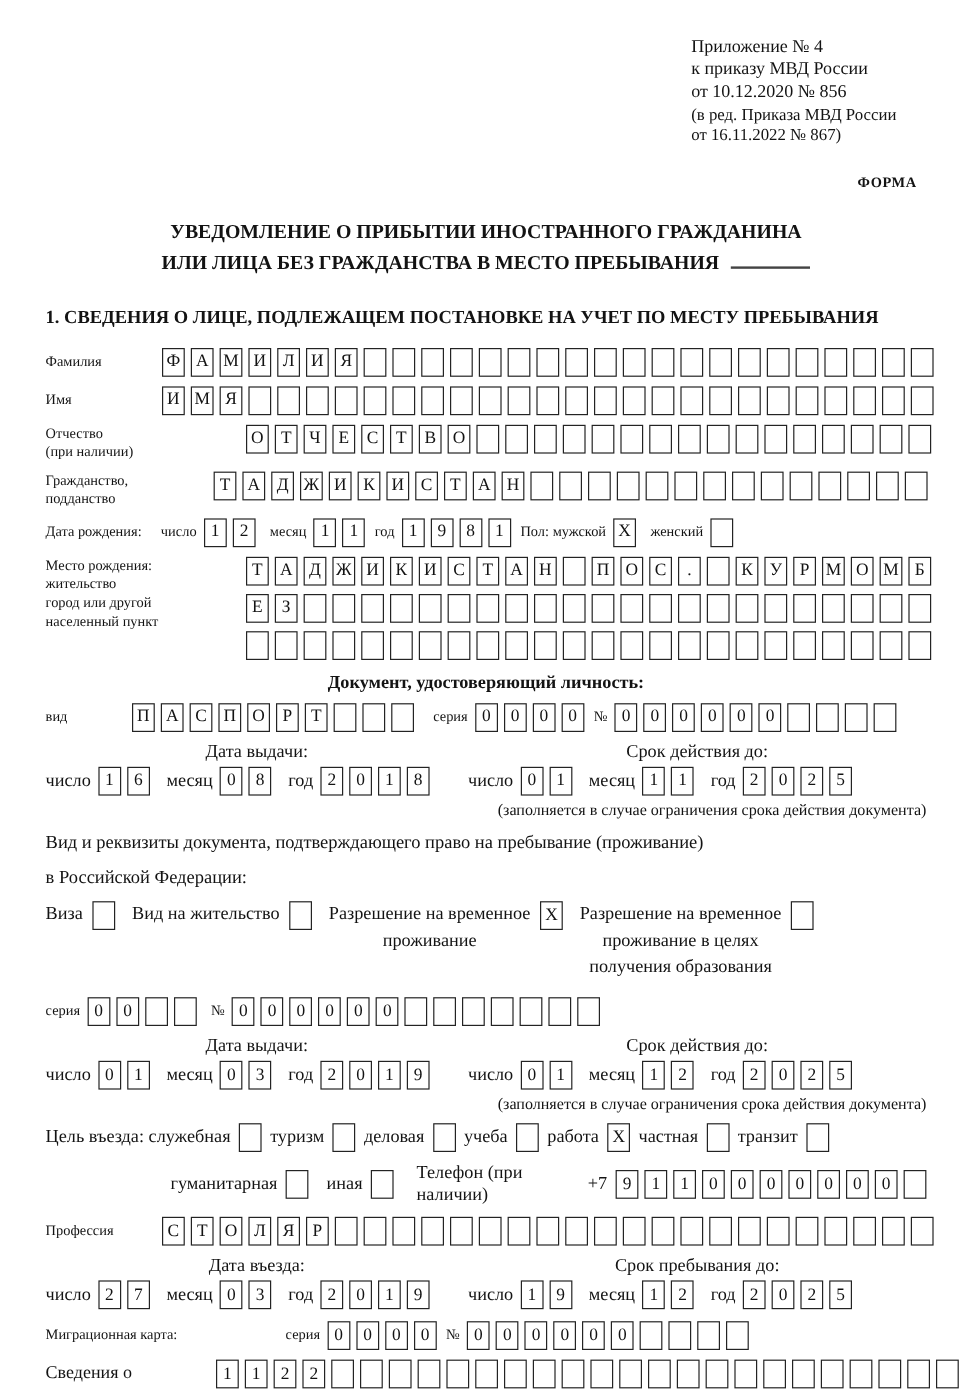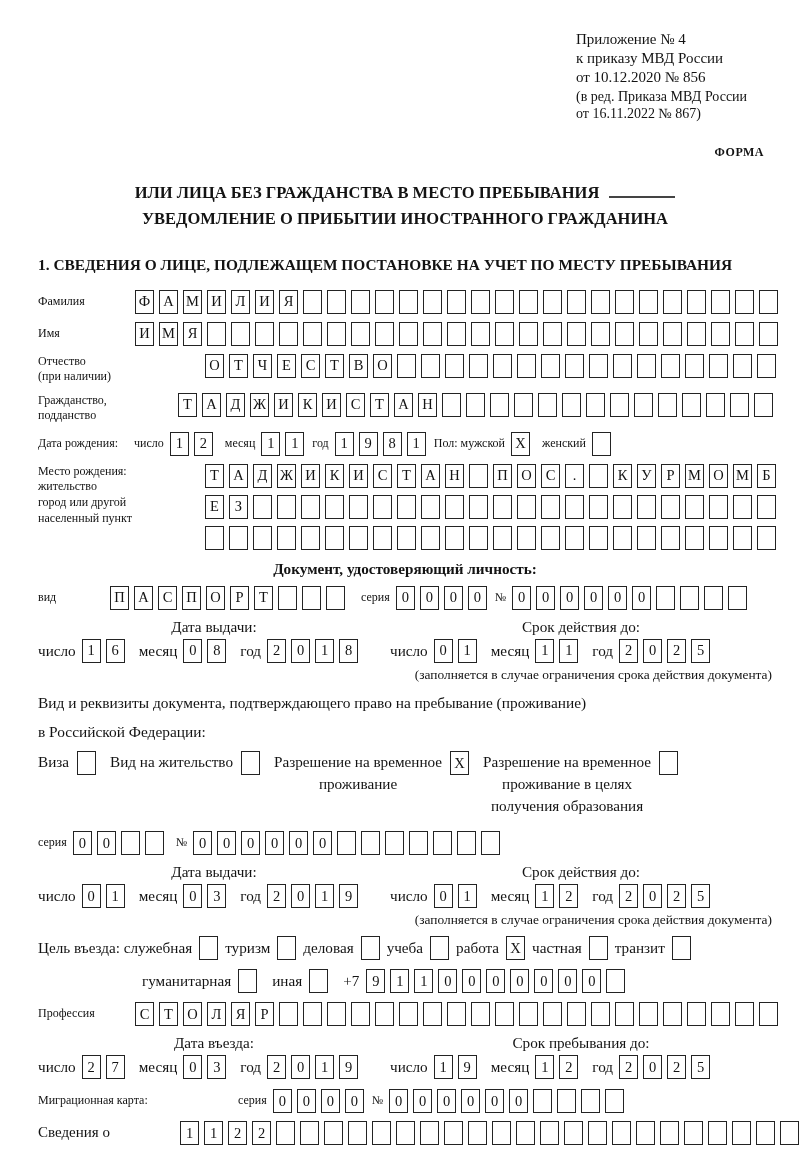--- a/index.html
+++ b/index.html
@@ -68,22 +68,22 @@
   <div class="hdr">
     <div>Приложение № 4</div>
     <div>к приказу МВД России</div>
     <div>от 10.12.2020 № 856</div>
     <div class="small">(в ред. Приказа МВД России</div>
     <div class="small">от 16.11.2022 № 867)</div>
   </div>
   <div class="forma">ФОРМА</div>
 
   <div class="title">
+    <div>УВЕДОМЛЕНИЕ О ПРИБЫТИИ ИНОСТРАННОГО ГРАЖДАНИНА</div>
     <div><span>ИЛИ ЛИЦА БЕЗ ГРАЖДАНСТВА В МЕСТО ПРЕБЫВАНИЯ</span><span class="blank"></span></div>
-    <div>УВЕДОМЛЕНИЕ О ПРИБЫТИИ ИНОСТРАННОГО ГРАЖДАНИНА</div>
   </div>
 
   <div class="sec-heading">1. СВЕДЕНИЯ О ЛИЦЕ, ПОДЛЕЖАЩЕМ ПОСТАНОВКЕ НА УЧЕТ ПО МЕСТУ ПРЕБЫВАНИЯ</div>
 
   <div class="row">
     <div class="lbl w97">Фамилия</div>
     <div class="cells">
         <div class="cell">Ф</div>
         <div class="cell">А</div>
         <div class="cell">М</div>
@@ -562,20 +562,21 @@
 
   <div class="purpose-line indent85">
     <span>гуманитарная</span>
     <div class="cells">
         <div class="cell"></div>
       </div>
     <span class="ml8">иная</span>
     <div class="cells">
         <div class="cell"></div>
       </div>
+    <span class="ml12">Телефон (при наличии)</span>
     <span class="ml8">+7</span>
     <div class="cells">
         <div class="cell">9</div>
         <div class="cell">1</div>
         <div class="cell">1</div>
         <div class="cell">0</div>
         <div class="cell">0</div>
         <div class="cell">0</div>
         <div class="cell">0</div>
         <div class="cell">0</div>

